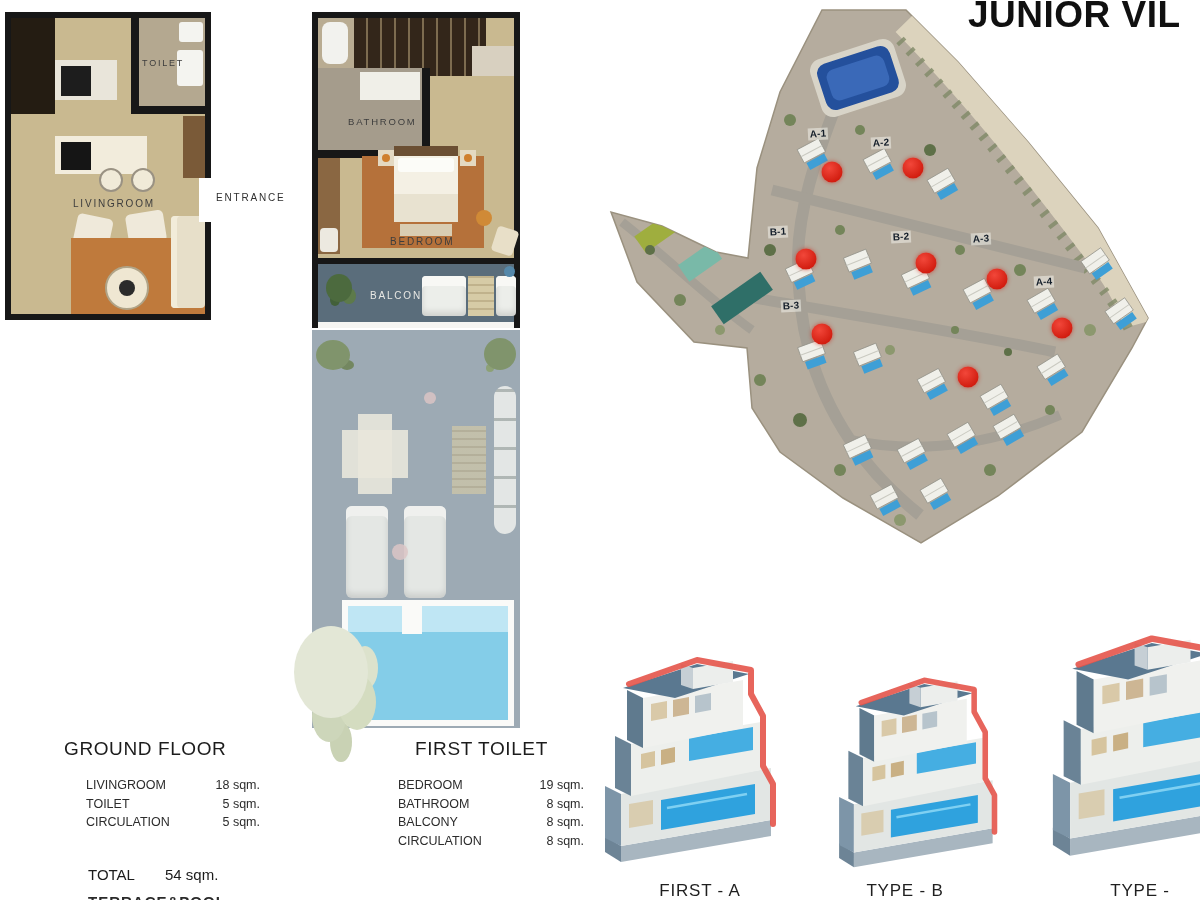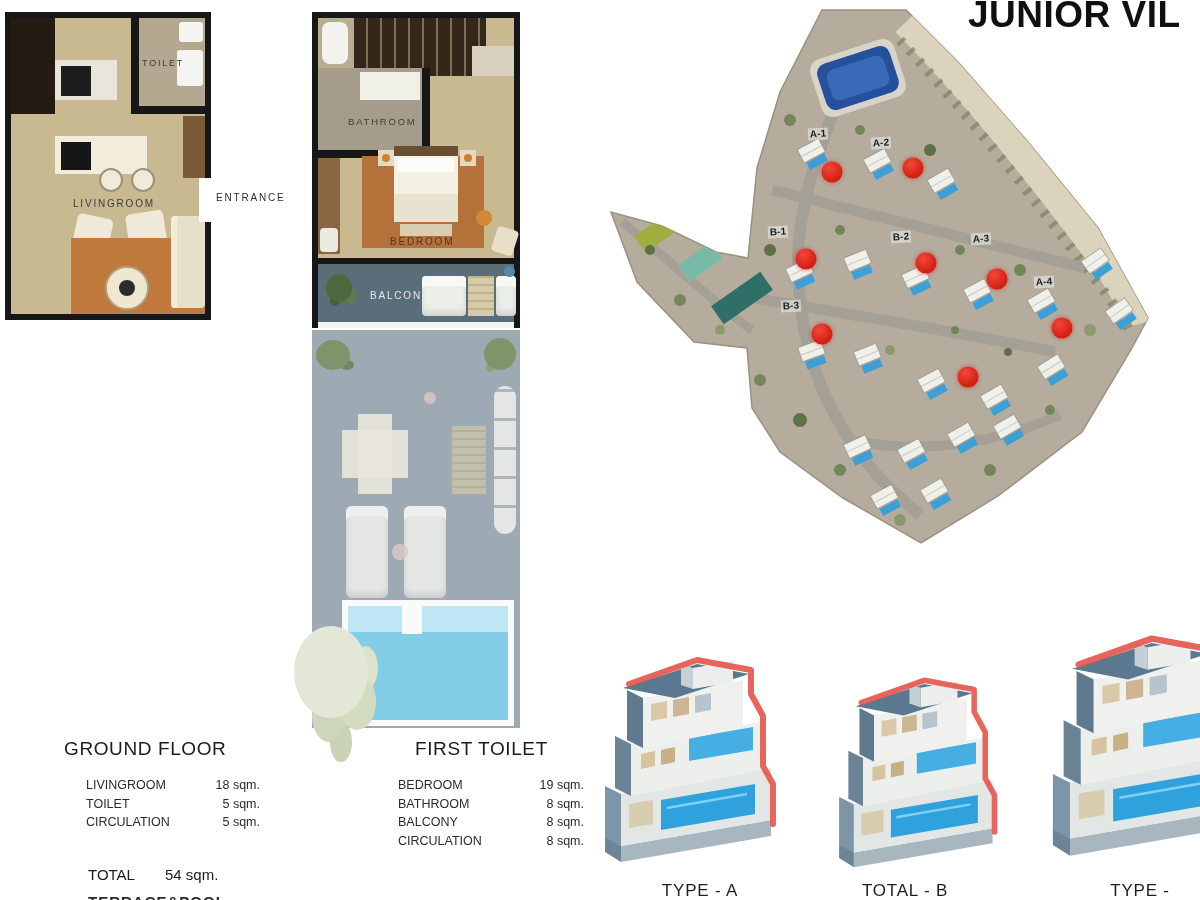--- a/index.html
+++ b/index.html
@@ -312,17 +312,17 @@
   <svg class="abs" style="left:593px;top:638px;width:200px;height:240px;" viewBox="0 0 200 240">
       <use href="#iso"></use>
     </svg>
   <svg class="abs" style="left:828px;top:660px;width:185px;height:222px;" viewBox="0 0 200 240">
       <use href="#iso"></use>
     </svg>
   <svg class="abs" style="left:1040px;top:615px;width:215px;height:258px;" viewBox="0 0 200 240">
       <use href="#iso"></use>
     </svg>
 
-  <div class="type-label" style="left:630px;top:881px;">TYPE - A</div>
-  <div class="type-label" style="left:835px;top:881px;">TOTAL - B</div>
+  <div class="type-label" style="left:630px;top:881px;">FIRST - A</div>
+  <div class="type-label" style="left:835px;top:881px;">TYPE - B</div>
   <div class="type-label" style="left:1070px;top:881px;">TYPE -</div>
 
 </div>
 
 </body></html>

